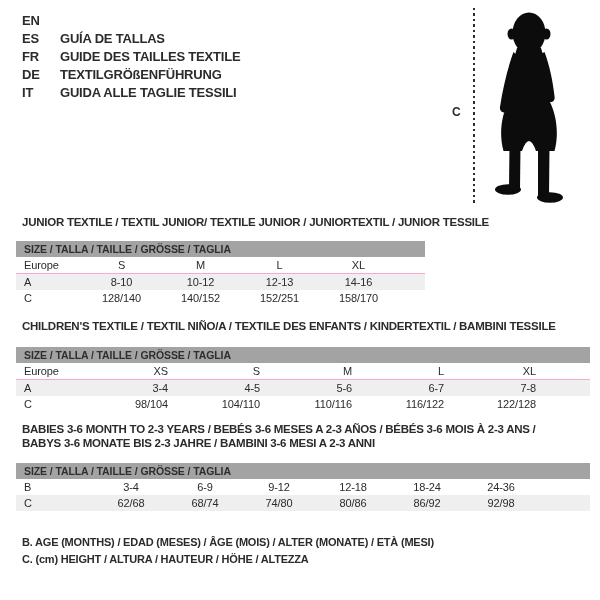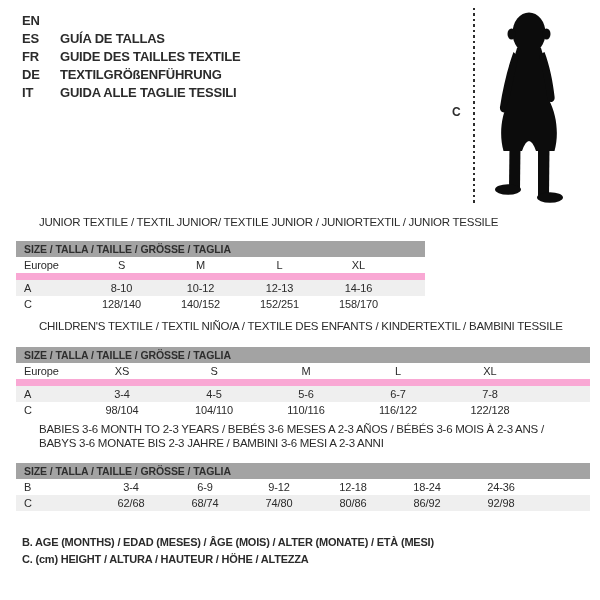--- a/index.html
+++ b/index.html
@@ -15,34 +15,34 @@
   .dotted-line{position:absolute;left:473px;top:8px;width:2px;height:198px;
     background:repeating-linear-gradient(to bottom,#2d2d2d 0 2.5px,transparent 2.5px 5.5px);}
   .measure-c{position:absolute;left:452px;top:105px;font-size:12px;font-weight:700;}
   svg.baby{position:absolute;left:482px;top:6px;}
 
   
   .section{position:absolute;left:16px;}
   .sec-junior{top:215px;width:409px;}
   .sec-children{top:319px;width:574px;}
   .sec-babies{top:422px;width:574px;}
-  .tbl-title{font-size:11.5px;font-weight:400;letter-spacing:-0.25px;line-height:14px;padding-left:6px;white-space:nowrap;margin-left:17px;}
+  .tbl-title{font-size:11.5px;font-weight:700;letter-spacing:-0.25px;line-height:14px;padding-left:6px;white-space:nowrap;}
   .sec-junior .tbl{margin-top:12px;}
   .sec-children .tbl{margin-top:14px;}
   .sec-babies .tbl{margin-top:13px;}
 
   .bar{height:16px;line-height:16px;background:#a3a3a3;font-size:10.5px;font-weight:700;
     padding-left:8px;color:#2e2e2e;letter-spacing:-0.1px;}
   .row{display:flex;height:16px;line-height:16px;font-size:11px;letter-spacing:-0.1px;}
-  .row.rule{border-bottom:7px solid #f9a8d4;}
+  .row.rule{border-bottom:1px solid #f9a8d4;}
   .row.alt{background:#efefef;}
   .lab{padding-left:8px;}
   .cell{text-align:center;}
   .t0 .lab{width:58px;}  .t0 .cell{width:79px;}
-  .t1 .lab{width:52px;}  .t1 .cell{width:92px;}
+  .t1 .lab{width:52px;}  .t1 .cell{width:92px;text-align:right;}
   .t2 .lab{width:70px;}  .t2 .cell{width:74px;}
 
   
   .footnotes{position:absolute;left:16px;top:534px;padding-left:6px;}
   .fn{font-size:11px;font-weight:700;line-height:16.5px;letter-spacing:-0.2px;white-space:nowrap;}
 </style>
 </head>
 <body>
 
 <div class="page">

